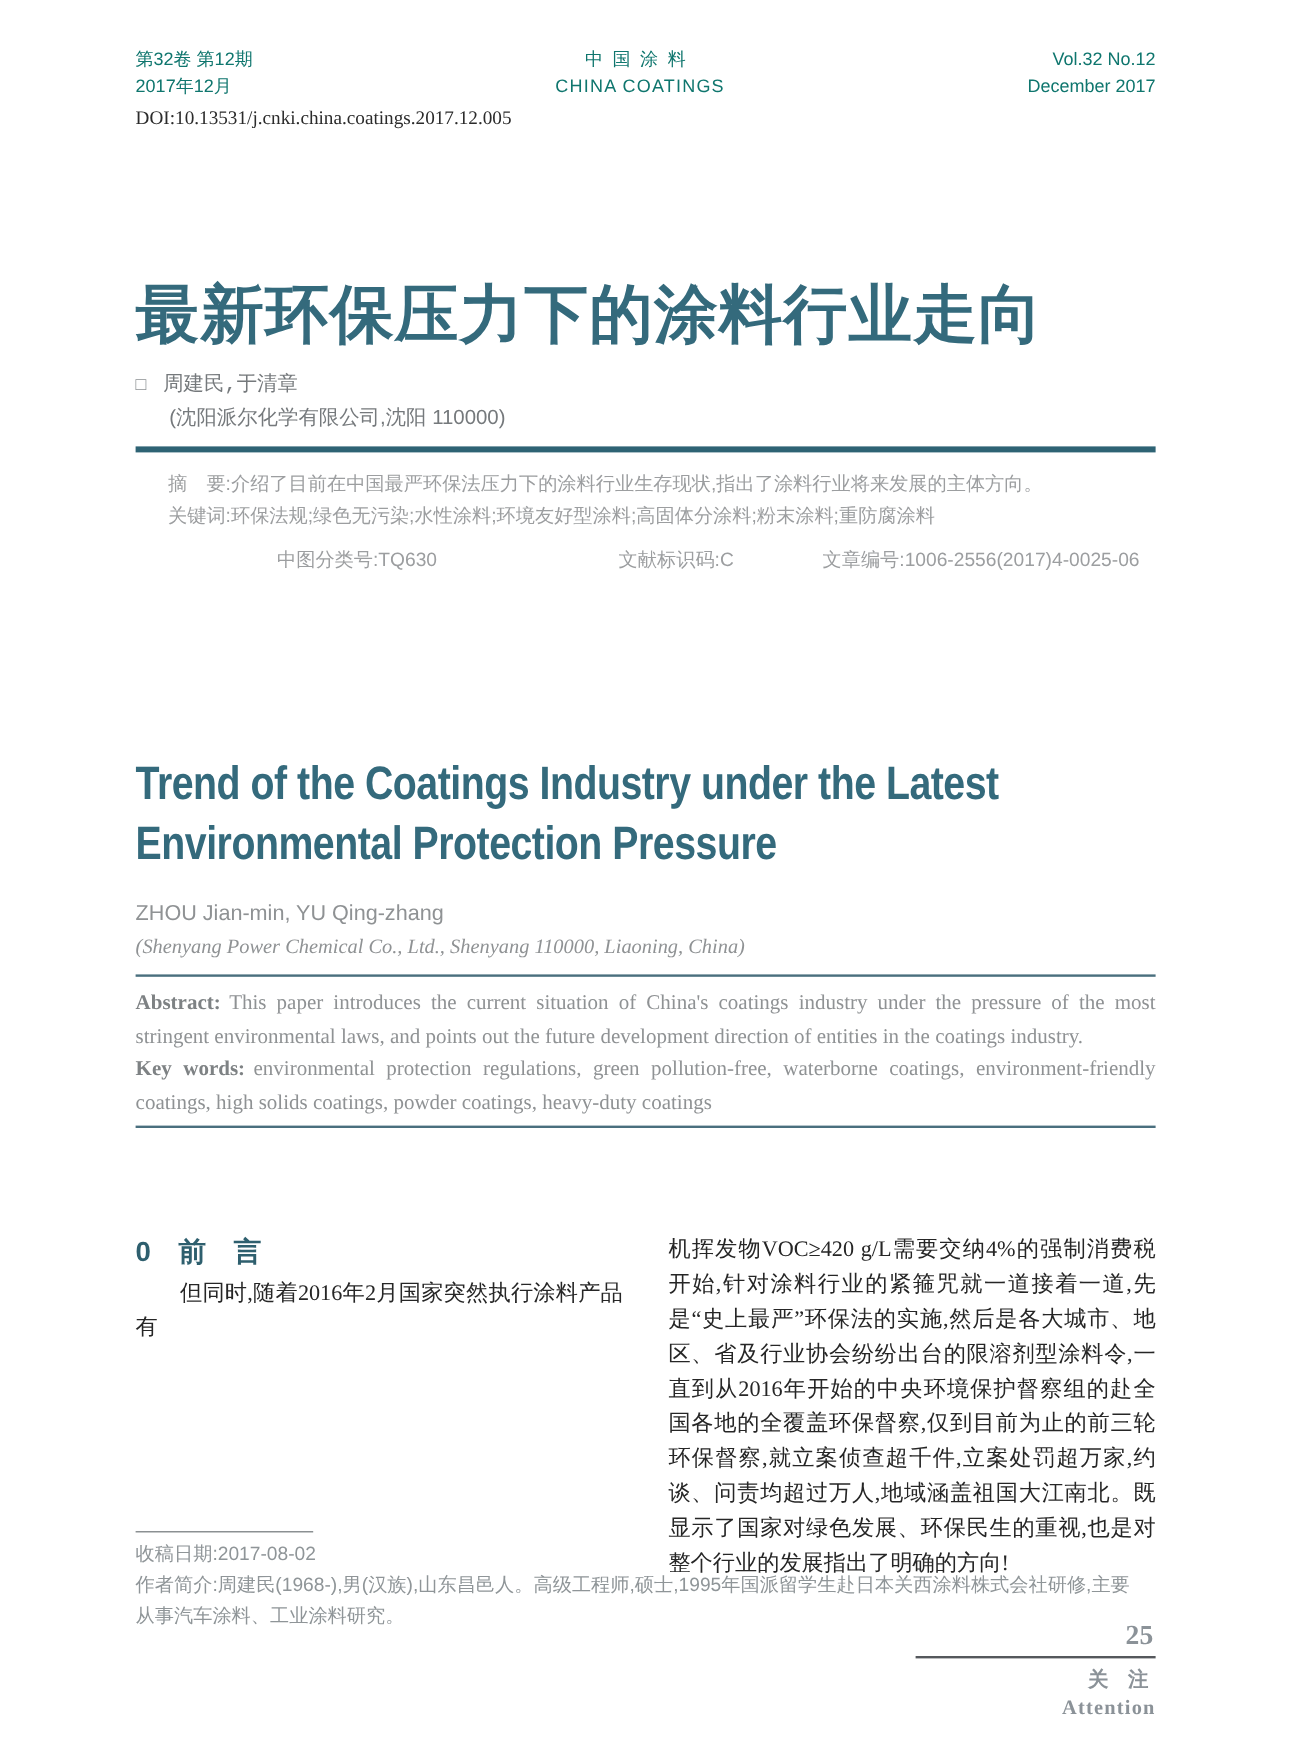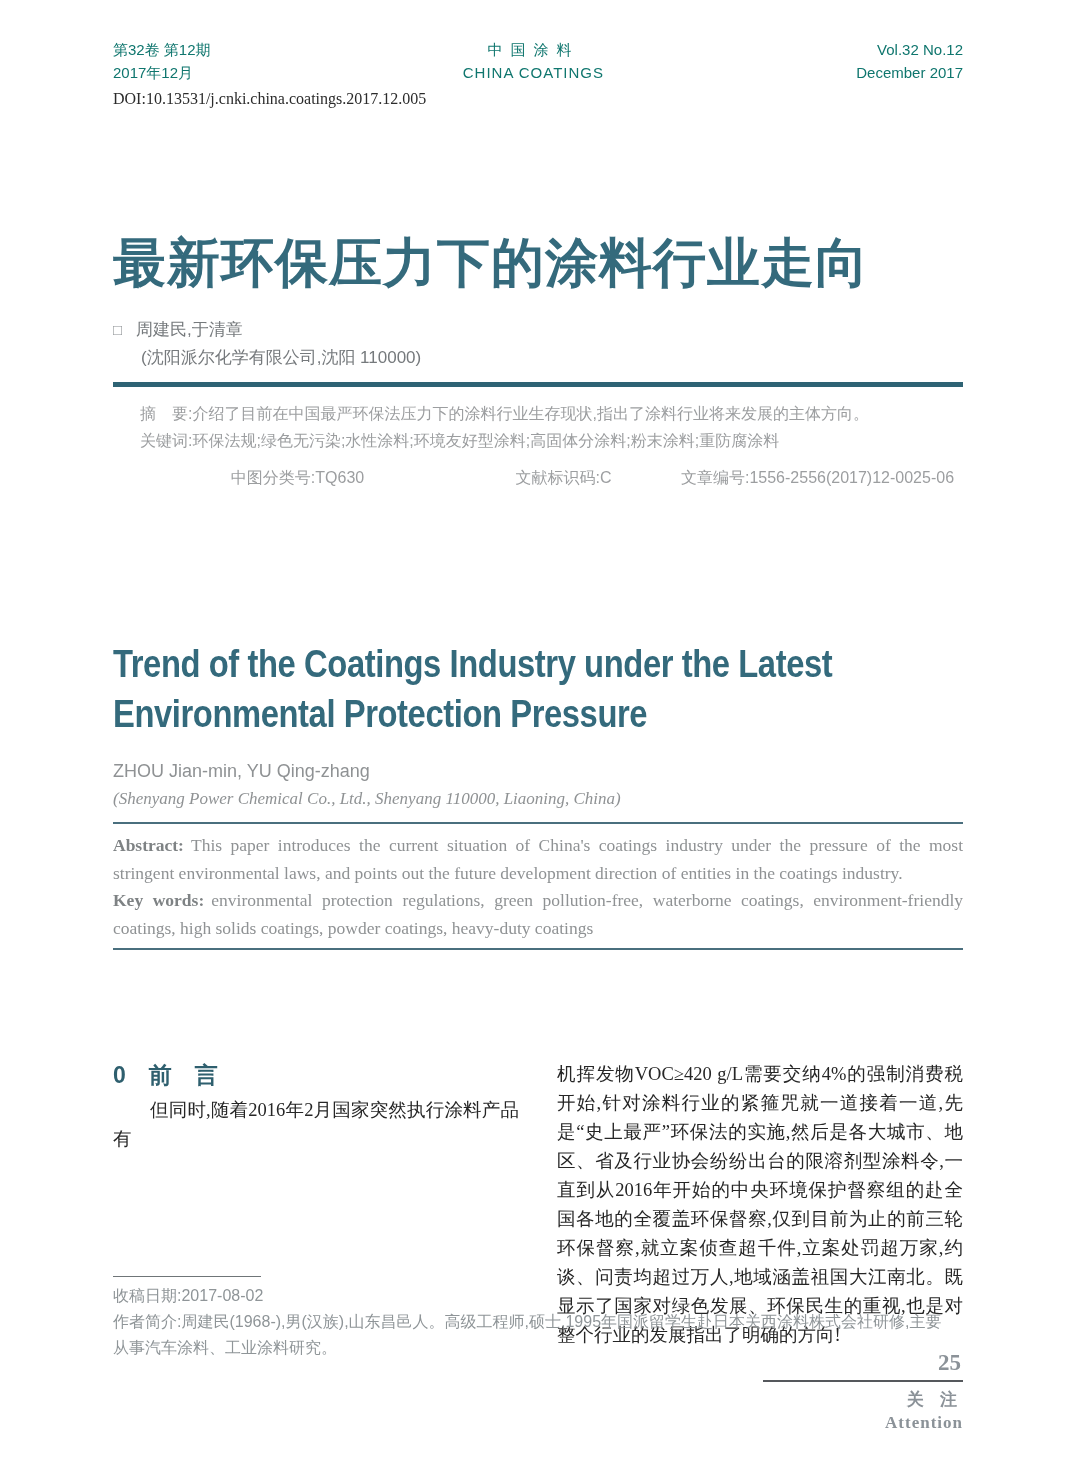--- a/index.html
+++ b/index.html
@@ -21,21 +21,21 @@
   .h-center .journal-en{letter-spacing:1px;text-align:center;}
   .h-right{text-align:right;}
   .doi{margin-top:6px;font-family:"Liberation Serif", serif;color:#2b2b2b;font-size:16px;}
   
   .title-cn{
     margin:126px 0 0 0;
     font-family:"Liberation Sans", sans-serif;
     font-weight:700;color:#346a7c;font-size:53px;line-height:1.1;
     letter-spacing:1px;white-space:nowrap;
   }
-  .authors-row{margin-top:26px;font-family:Liberation Sans, sans-serif;color:#75797c;font-size:17px;}
+  .authors-row{margin-top:16px;font-family:Liberation Mono, monospace;color:#75797c;font-size:17px;}
   .authors-row .sq{display:inline-block;margin-right:14px;font-size:15px;color:#8d9194;}
   .affil-cn{margin-top:5px;padding-left:28px;font-family:"Liberation Sans", sans-serif;color:#75797c;font-size:17px;}
   .rule-thick{margin-top:13px;height:5px;background:#2e6374;}
   
   .abstract-cn{margin-top:13px;padding-left:27px;font-family:"Liberation Sans", sans-serif;
     color:#9c9ea0;font-size:16px;line-height:27px;}
   .clc-row{display:flex;margin-top:10px;text-align:center;}
   .clc-row .clc-item1{width:315px;}
   .clc-row .clc-item2{width:217px;}
   .clc-row .clc-item3{flex:1;}
@@ -49,21 +49,21 @@
   .authors-en{margin-top:22px;font-family:"Liberation Sans", sans-serif;color:#8f9294;font-size:18px;}
   .affil-en{margin-top:7px;font-family:"Liberation Serif", serif;font-style:italic;color:#8f9294;font-size:17px;}
   .rule-thin{margin-top:13px;height:2px;background:#4a6f7e;}
   
   .abstract-en{margin-top:8px;font-family:"Liberation Serif", serif;color:#8f9294;
     font-size:17.5px;line-height:27.5px;text-align:justify;}
   .abstract-en p{margin:0;}
   .abstract-en .lbl{font-weight:700;color:#7e8284;margin-right:7px;}
   .rule-thin2{margin-top:6px;height:2px;background:#4a6f7e;}
   
-  .body-cols{margin-top:110px;display:flex;gap:38px;}
+  .body-cols{margin-top:88px;display:flex;gap:38px;}
   .col{width:412px;font-family:"Liberation Serif", serif;color:#262626;
     font-size:18.5px;line-height:29px;text-align:justify;}
   .sec-heading{font-family:"Liberation Sans", sans-serif;font-weight:700;color:#2e5f6e;
     font-size:23px;line-height:30px;margin:0 0 6px 0;}
   .col p{margin:0;}
   .col p.indent{text-indent:2em;}
   
   .footnotes{position:absolute;left:113px;right:124px;top:1276px;
     font-family:"Liberation Sans", sans-serif;color:#8f9598;font-size:16px;line-height:26px;}
   .fn-rule{width:148px;height:1px;background:#6f7578;margin-bottom:6px;}
@@ -102,21 +102,21 @@
   </div>
   <div class="affil-cn">(沈阳派尔化学有限公司,沈阳 110000)</div>
   <div class="rule-thick"></div>
 
   <div class="abstract-cn">
     <div><span>摘　要:</span><span>介绍了目前在中国最严环保法压力下的涂料行业生存现状,指出了涂料行业将来发展的主体方向。</span></div>
     <div><span>关键词:</span><span>环保法规;绿色无污染;水性涂料;环境友好型涂料;高固体分涂料;粉末涂料;重防腐涂料</span></div>
     <div class="clc-row">
       <span class="clc-item1"><span>中图分类号:</span><span>TQ630</span></span>
       <span class="clc-item2"><span>文献标识码:</span><span>C</span></span>
-      <span class="clc-item3"><span>文章编号:</span><span>1556-2556(2017)12-0025-06</span></span>
+      <span class="clc-item3"><span>文章编号:</span><span>1006-2556(2017)4-0025-06</span></span>
     </div>
   </div>
 
   <div class="title-en">
     <div>Trend of the Coatings Industry under the Latest</div>
     <div>Environmental Protection Pressure</div>
   </div>
   <div class="authors-en">ZHOU Jian-min, YU Qing-zhang</div>
   <div class="affil-en">(Shenyang Power Chemical Co., Ltd., Shenyang 110000, Liaoning, China)</div>
   <div class="rule-thin"></div>

